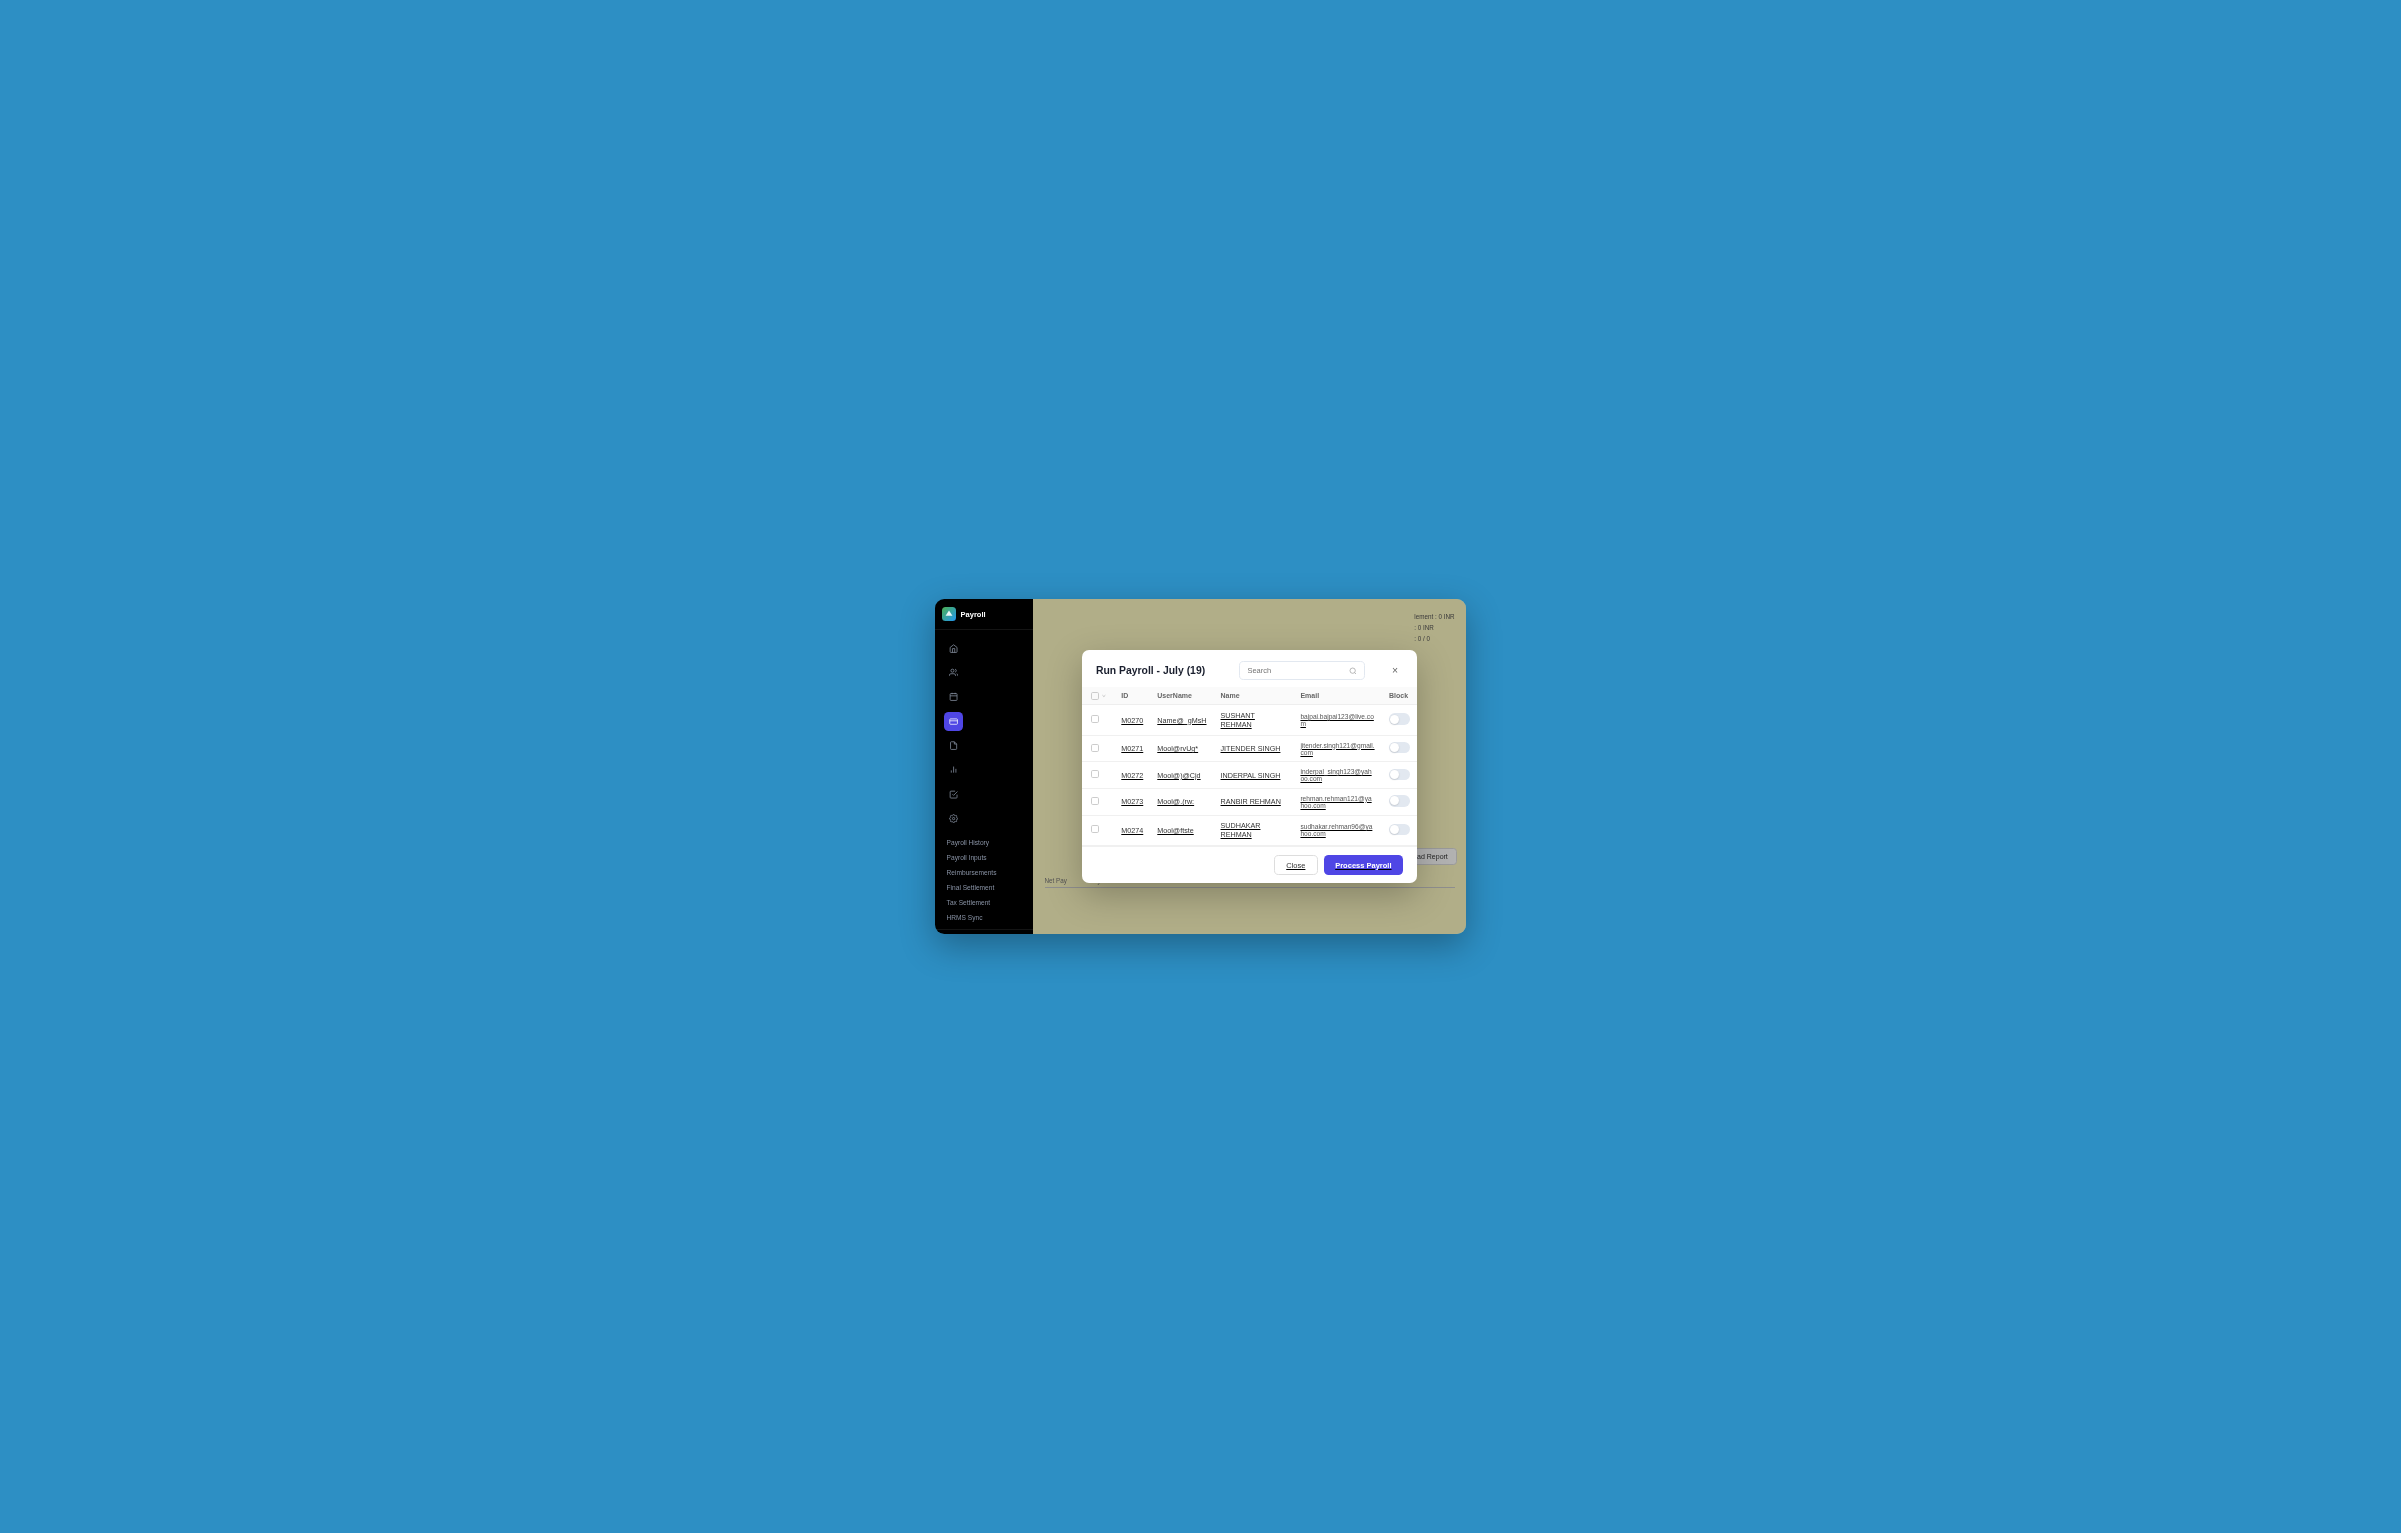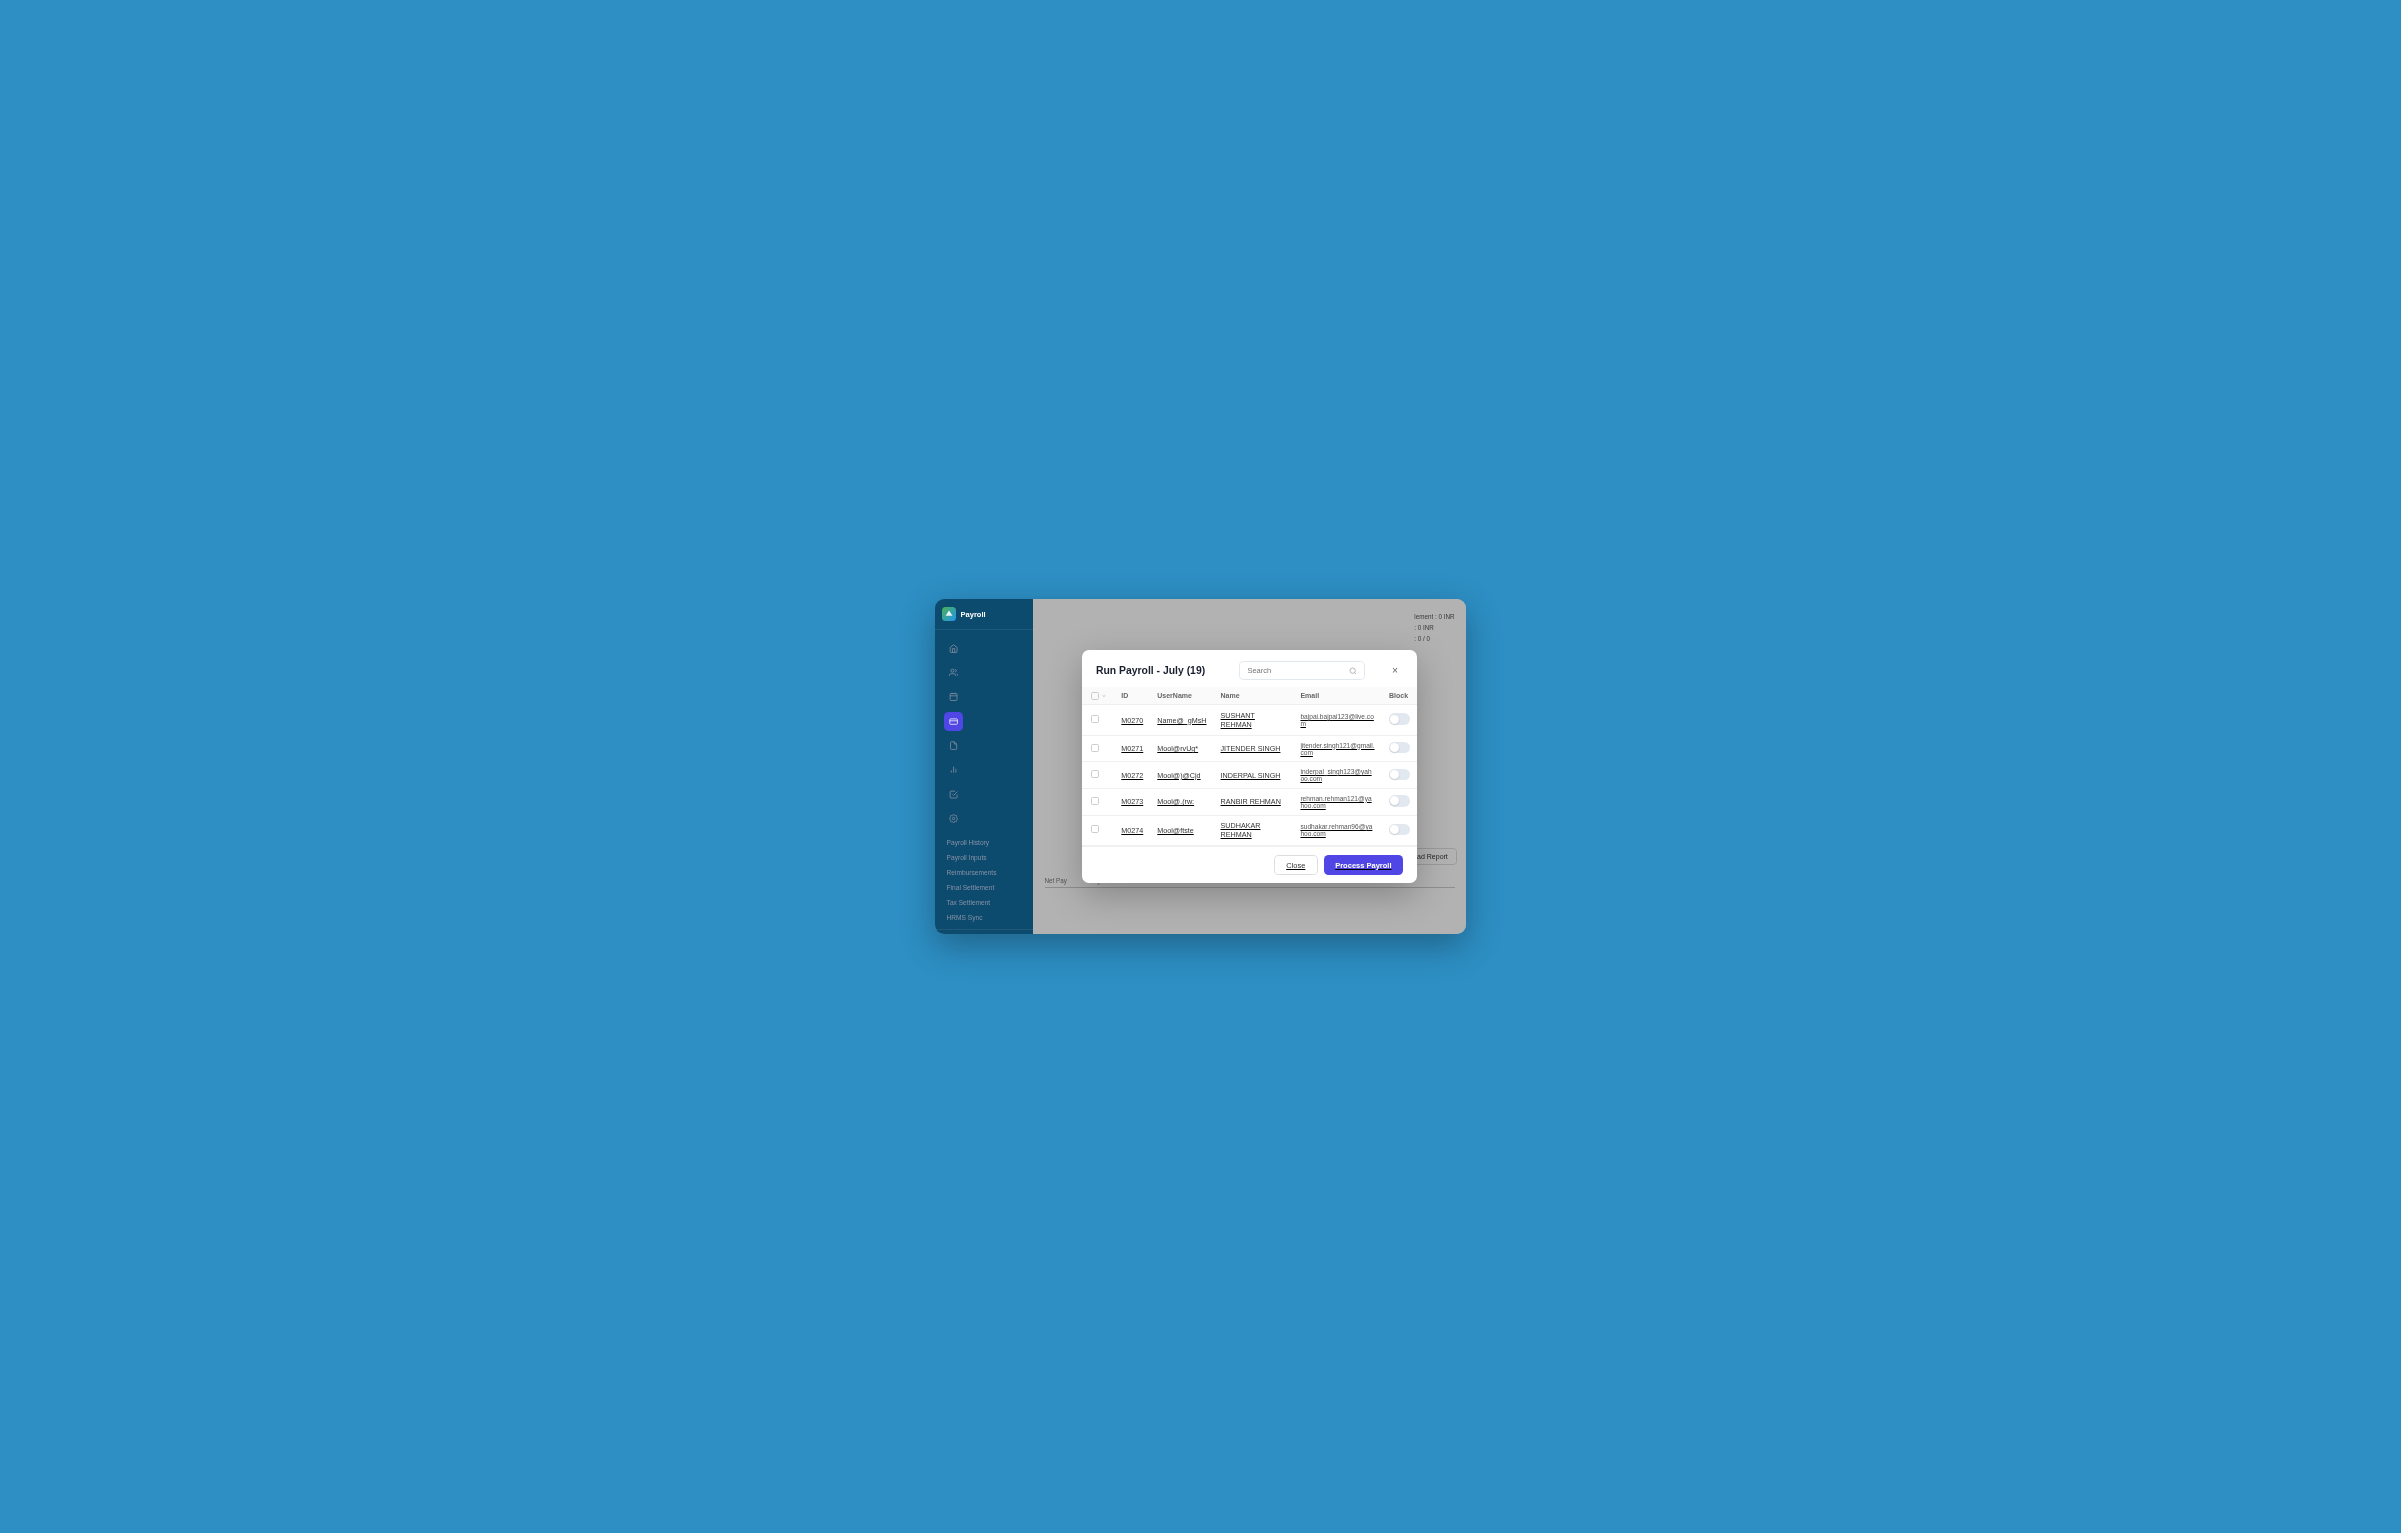--- a/index.html
+++ b/index.html
@@ -19,21 +19,21 @@
       border-radius: 9.2px;
       overflow: hidden;
       display: flex;
       box-shadow: 0 11.5px 35px rgba(0,0,0,0.3);
       position: relative;
     }
 
     
     .sidebar {
       width: 98px;
-      background: #0c4a6e;
+      background: #000000;
       display: flex;
       flex-direction: column;
       flex-shrink: 0;
       z-index: 1;
     }
 
     .sidebar-header {
       padding: 8px 7px;
       display: flex;
       align-items: center;
@@ -100,21 +100,21 @@
     }
 
     .sidebar-bottom {
       padding: 7px;
       border-top: 0.6px solid rgba(255,255,255,0.08);
     }
 
     
     .main-content {
       flex: 1;
-      background: #ffffff;
+      background: #fef9c3;
       position: relative;
       overflow: hidden;
     }
 
     .btn-process {
       background: #4f46e5;
       color: white;
       border: none;
       padding: 4px 8px;
       border-radius: 3.5px;

